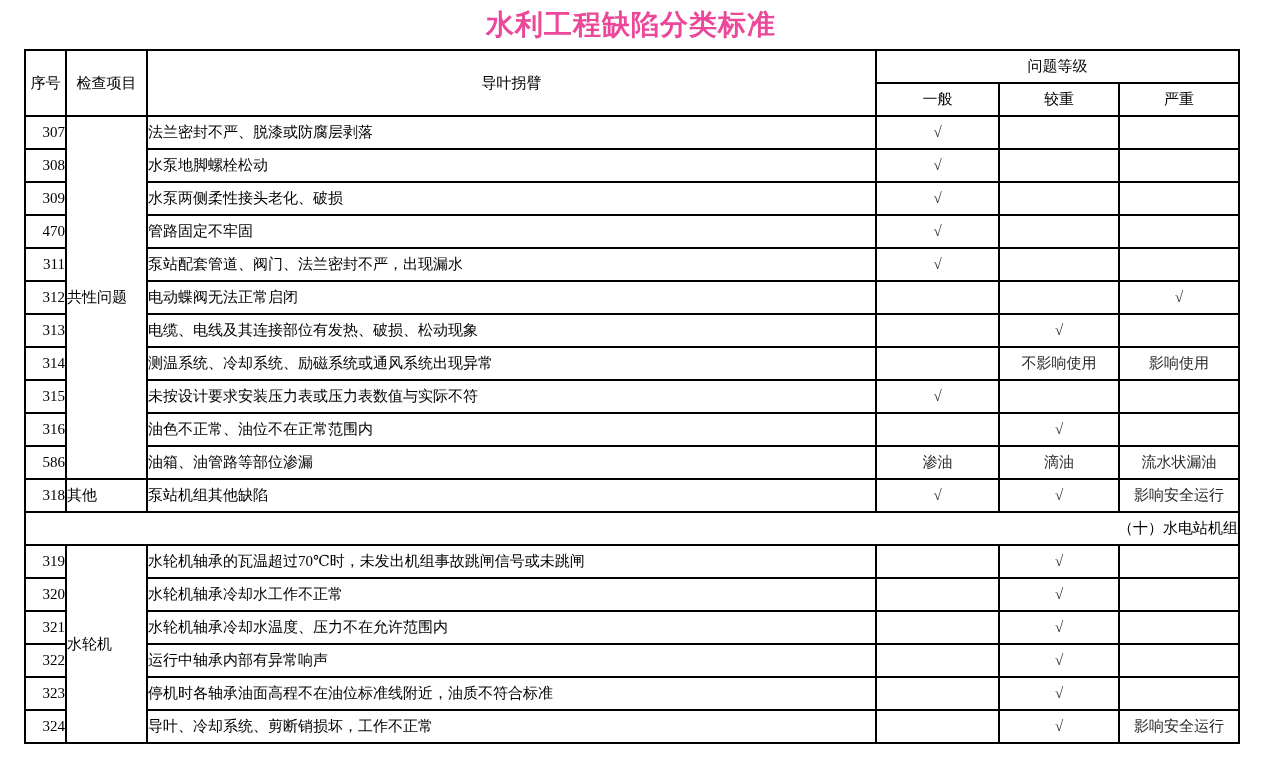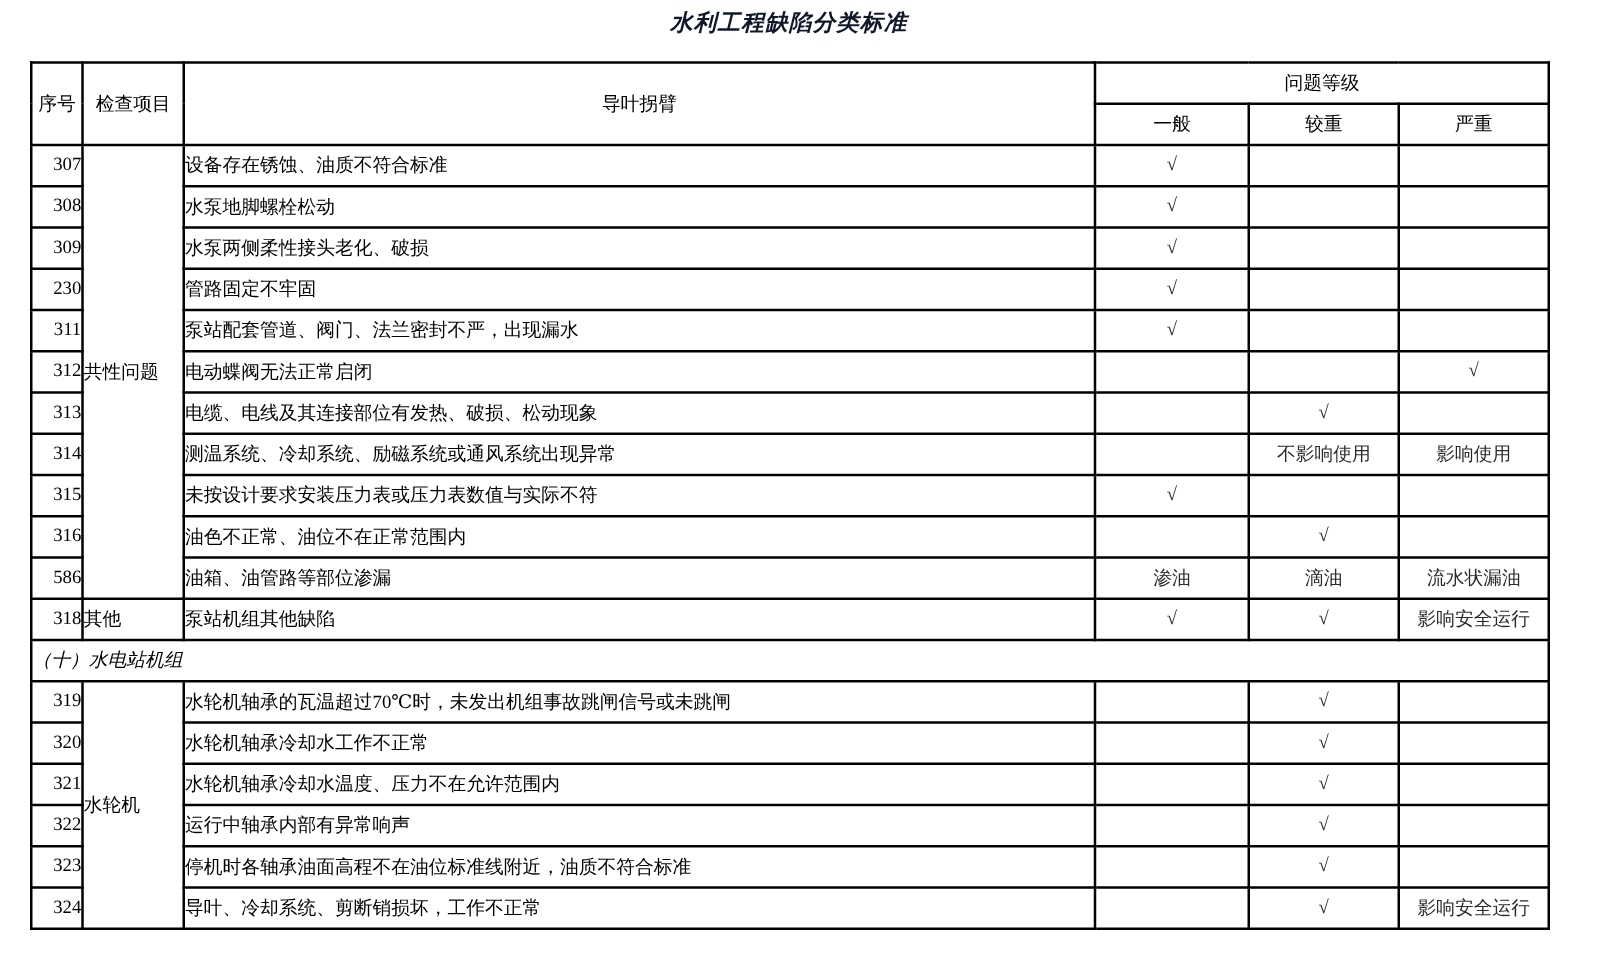--- a/index.html
+++ b/index.html
@@ -15,24 +15,23 @@
     width: 1280px; height: 779px;
     overflow: hidden;
   }
   .doc-title {
     position: absolute;
     top: 6px; left: 24px; width: 1214px;
     margin: 0;
     text-align: center;
     font-family: "Liberation Sans", "DejaVu Sans", sans-serif;
     font-weight: 700;
-    font-size: 18px;
+    font-size: 28px;
     letter-spacing: 1px;
-    color: #0f172a;
-    font-style: italic;
+    color: #ec4899;
   }
   table.defects {
     position: absolute;
     top: 49px; left: 24px;
     width: 1214px;
     border-collapse: collapse;
     table-layout: fixed;
   }
   table.defects th,
   table.defects td {
@@ -47,23 +46,22 @@
   table.defects tbody tr { height: 33px; }
   th.hdr { text-align: center; margin-left: 36px; }
   td.seq { text-align: right; font-family: "Liberation Serif", "DejaVu Serif", serif; }
   td.item { text-align: left; }
   td.desc { text-align: left; padding-left: 5px; white-space: nowrap; }
   td.mark { text-align: center; color: #2b2b2b; }
   td.section {
     font-family: "Liberation Sans", "DejaVu Sans", sans-serif;
     font-weight: 700;
     font-size: 16px;
-    text-align: left;
+    text-align: right;
     padding-left: 7px;
-    font-style: italic;
   }
 </style>
 </head>
 <body>
 
 <div class="page">
 
   <h1 class="doc-title">水利工程缺陷分类标准</h1>
 
   <table class="defects">
@@ -86,41 +84,41 @@
         <th class="hdr">一般</th>
         <th class="hdr">较重</th>
         <th class="hdr">严重</th>
       </tr>
     </thead>
     <tbody>
 
       <tr>
         <td class="seq">307</td>
         <td class="item" rowspan="11">共性问题</td>
-        <td class="desc">设备存在锈蚀、油质不符合标准</td>
+        <td class="desc">法兰密封不严、脱漆或防腐层剥落</td>
         <td class="mark">√</td>
         <td class="mark"></td>
         <td class="mark"></td>
       </tr>
       <tr>
         <td class="seq">308</td>
         <td class="desc">水泵地脚螺栓松动</td>
         <td class="mark">√</td>
         <td class="mark"></td>
         <td class="mark"></td>
       </tr>
       <tr>
         <td class="seq">309</td>
         <td class="desc">水泵两侧柔性接头老化、破损</td>
         <td class="mark">√</td>
         <td class="mark"></td>
         <td class="mark"></td>
       </tr>
       <tr>
-        <td class="seq">230</td>
+        <td class="seq">470</td>
         <td class="desc">管路固定不牢固</td>
         <td class="mark">√</td>
         <td class="mark"></td>
         <td class="mark"></td>
       </tr>
       <tr>
         <td class="seq">311</td>
         <td class="desc">泵站配套管道、阀门、法兰密封不严，出现漏水</td>
         <td class="mark">√</td>
         <td class="mark"></td>

